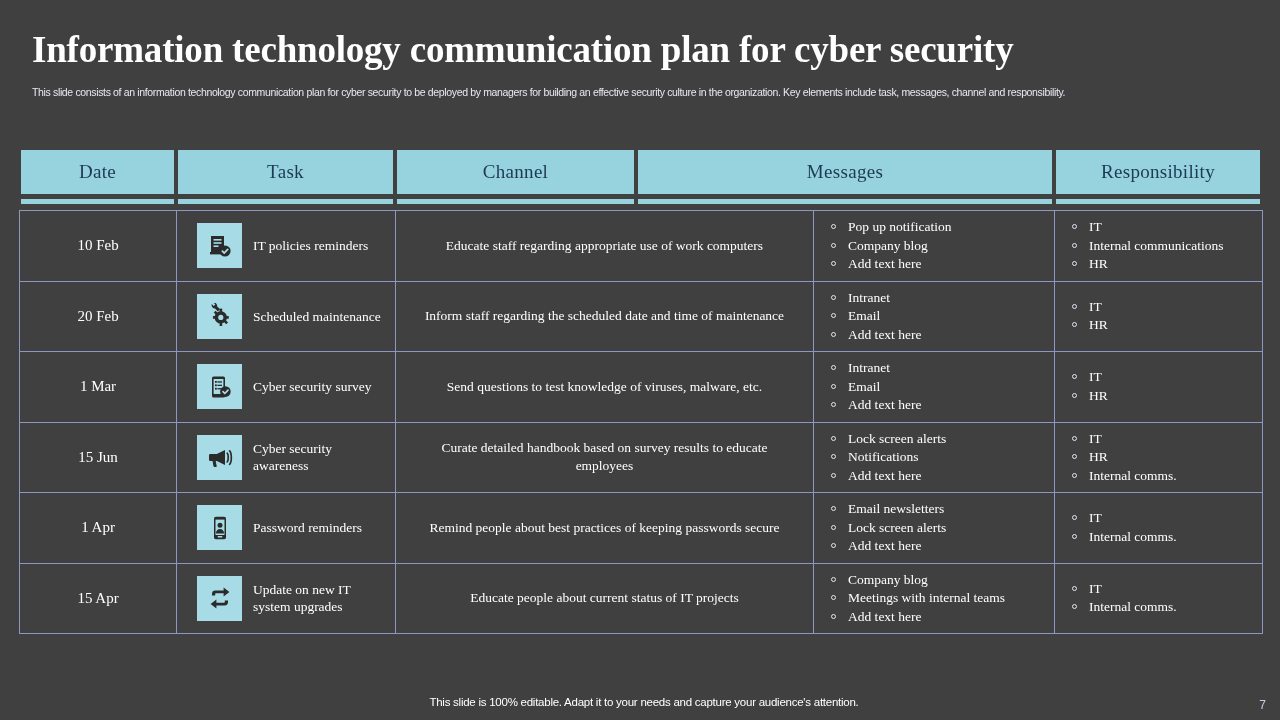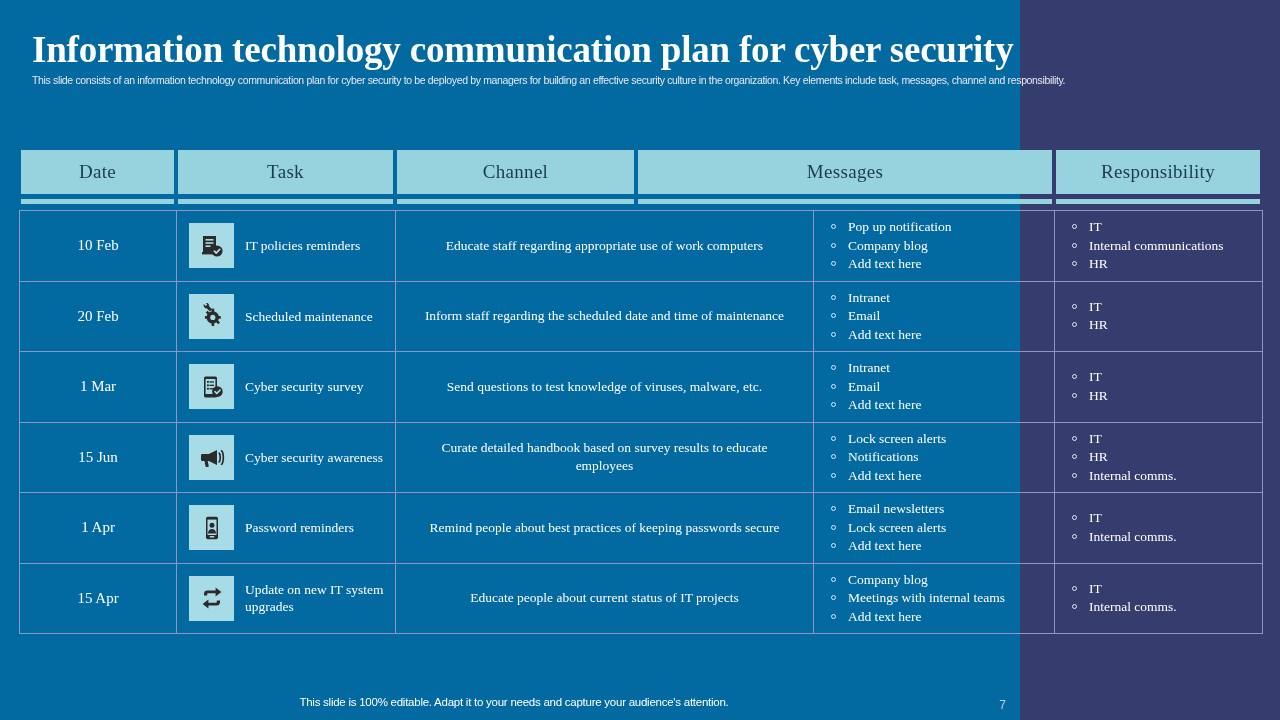--- a/index.html
+++ b/index.html
@@ -9,42 +9,42 @@
   body {
     width: 1280px;
     height: 720px;
     background: #353C6E;
     font-family: "Liberation Sans", sans-serif;
     overflow: hidden;
     position: relative;
   }
   .slide {
     position: relative;
-    width: 1020px;
+    width: 1280px;
     height: 720px;
-    background: #0369a1;
+    background: #404040;
     box-sizing: border-box;
   }
 
   
   .title {
     position: absolute;
     left: 32px;
     top: 28px;
     font-family: "Liberation Serif", serif;
     font-weight: bold;
     font-size: 37px;
     color: #FFFFFF;
     letter-spacing: -0.2px;
     white-space: nowrap;
   }
   .subtitle {
     position: absolute;
     left: 32px;
-    top: 74px;
+    top: 86px;
     width: 1184px;
     font-size: 10.5px;
     line-height: 13px;
     color: #E8E9F2;
     letter-spacing: -0.35px;
   }
 
   
   .table {
     position: absolute;
@@ -92,21 +92,21 @@
     color: #FFFFFF;
     font-size: 13.5px;
     padding: 7px 8px;
     box-sizing: border-box;
     font-family: Liberation Serif, serif;
   }
   td.c-date {
     text-align: center;
     font-size: 15px;
   }
-  td.c-task { padding-left: 12px; }
+  td.c-task { padding-left: 20px; }
   .task-wrap {
     display: flex;
     align-items: center;
     gap: 11px;
   }
   .task-icon {
     flex: 0 0 auto;
     width: 45px;
     height: 45px;
     background: #A7DCE6;

